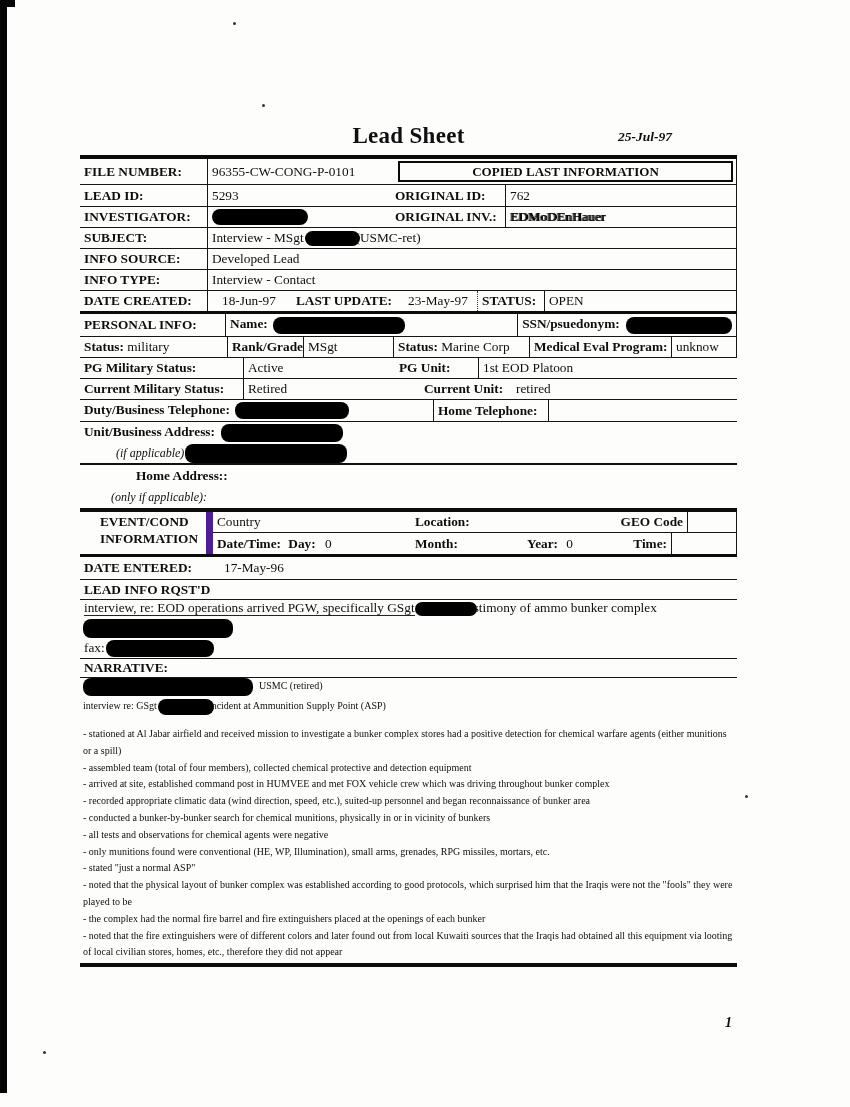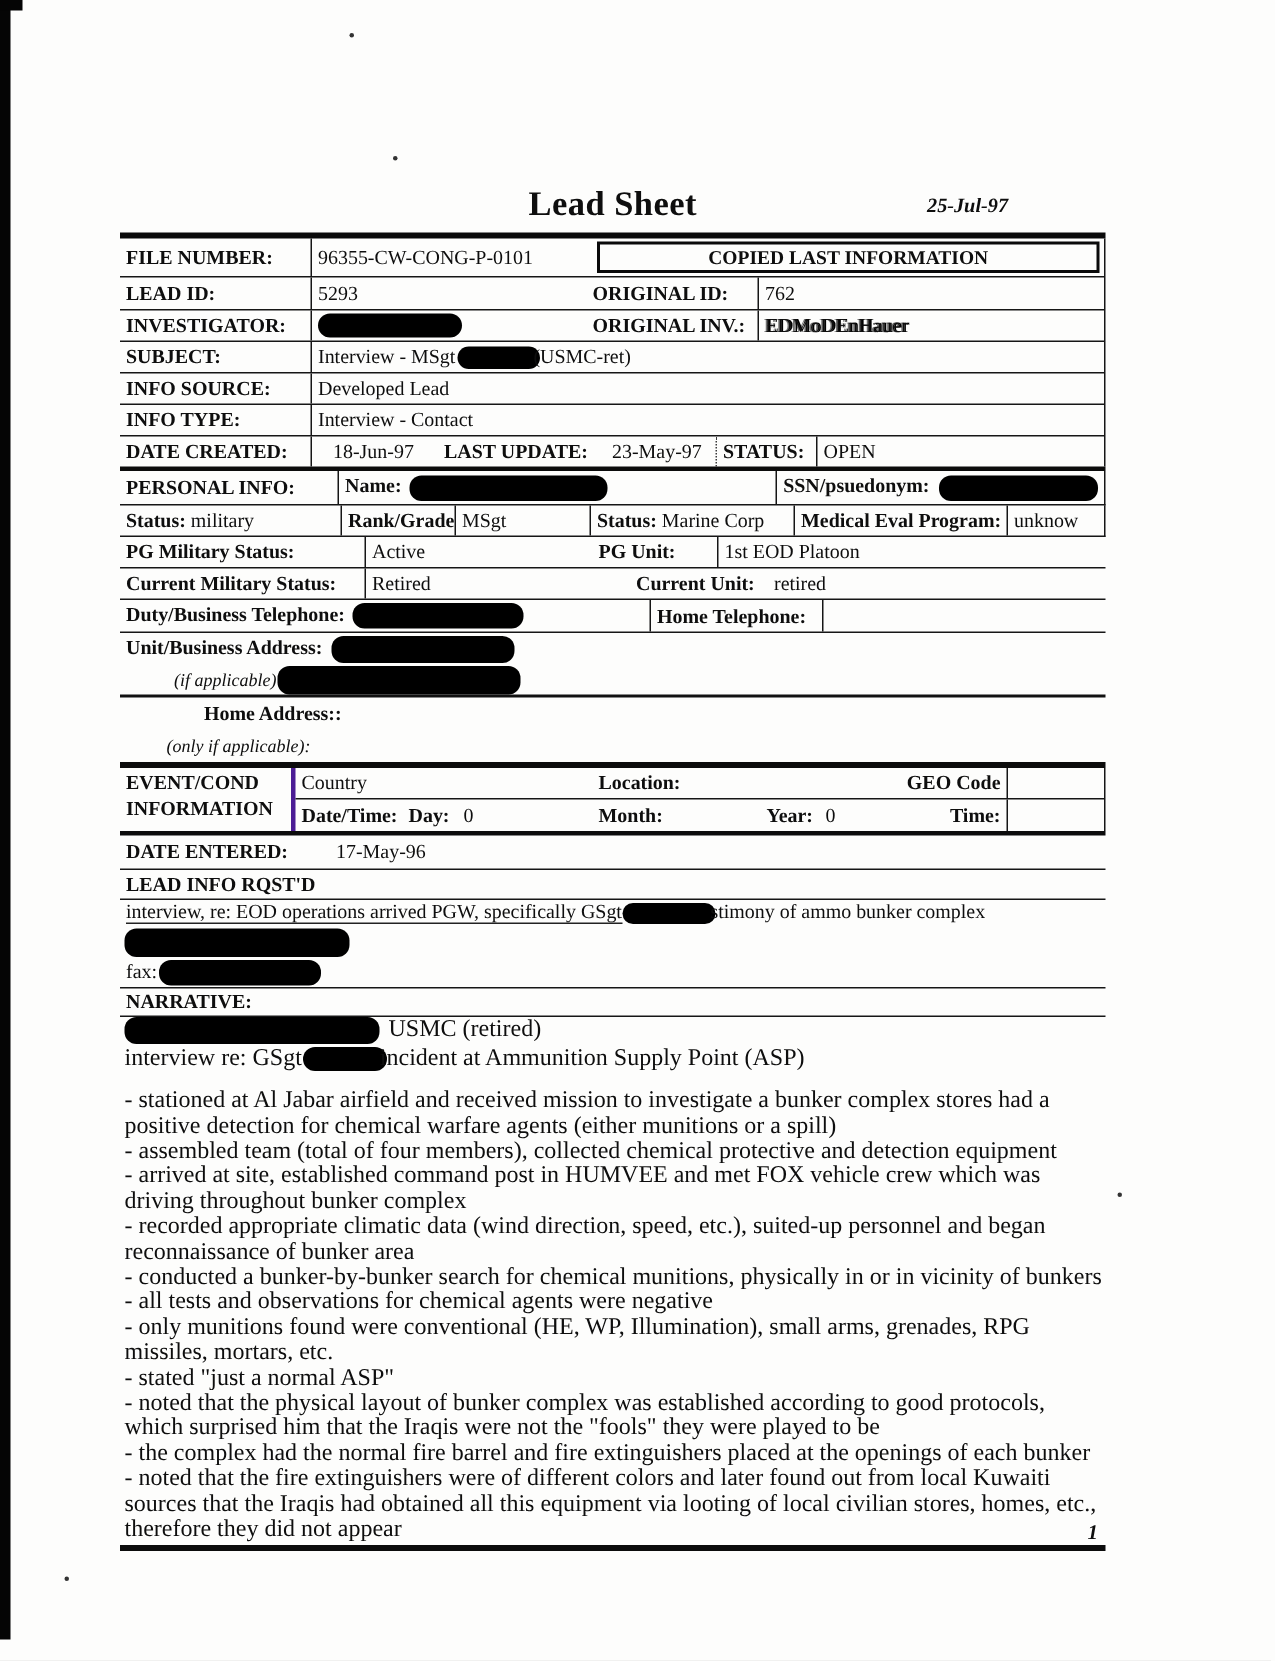--- a/index.html
+++ b/index.html
@@ -29,22 +29,22 @@
   .vld { align-self:stretch; border-left:1px dotted #3a3a3a; }
   .rt { border-right:1px solid #161616; }
   .hr3 { height:3px; background:#0c0c0c; }
   .hr4 { height:4px; background:#0c0c0c; }
   .redact { display:inline-block; background:#000; border-radius:8px; vertical-align:middle; }
   .banner { flex:1; margin:2px 3px; border:2px solid #0a0a0a; text-align:center;
     font-weight:bold; font-size:13px; line-height:17px; }
   .overstrike { text-shadow:1px 0 0 #000, -1px 0 0 rgba(0,0,0,.55); letter-spacing:.2px; }
   .uline { border-bottom:1px solid #222; }
   .grow { flex:1; }
-  .nar { line-height:16.8px; font-size:16px; }
-  .evt-label { width:117px; border-right:3px solid #4c1d95; padding:1px 4px; font-weight:bold; line-height:17px; }
+  .nar { line-height:16.8px; font-size:10px; }
+  .evt-label { width:117px; border-right:7px solid #4c1d95; padding:1px 4px; font-weight:bold; line-height:17px;margin-left:16px; }
   .evt-right { flex:1; display:flex; flex-direction:column; }
   .evt-row { display:flex; align-items:center; height:21px; }
 </style>
 </head>
 <body>
 
 <div id="page">
   <div class="edge-strip"></div>
   <div class="corner-blob"></div>
   <div class="speck" style="left:233px;top:22px;width:3px;height:3px;"></div>

